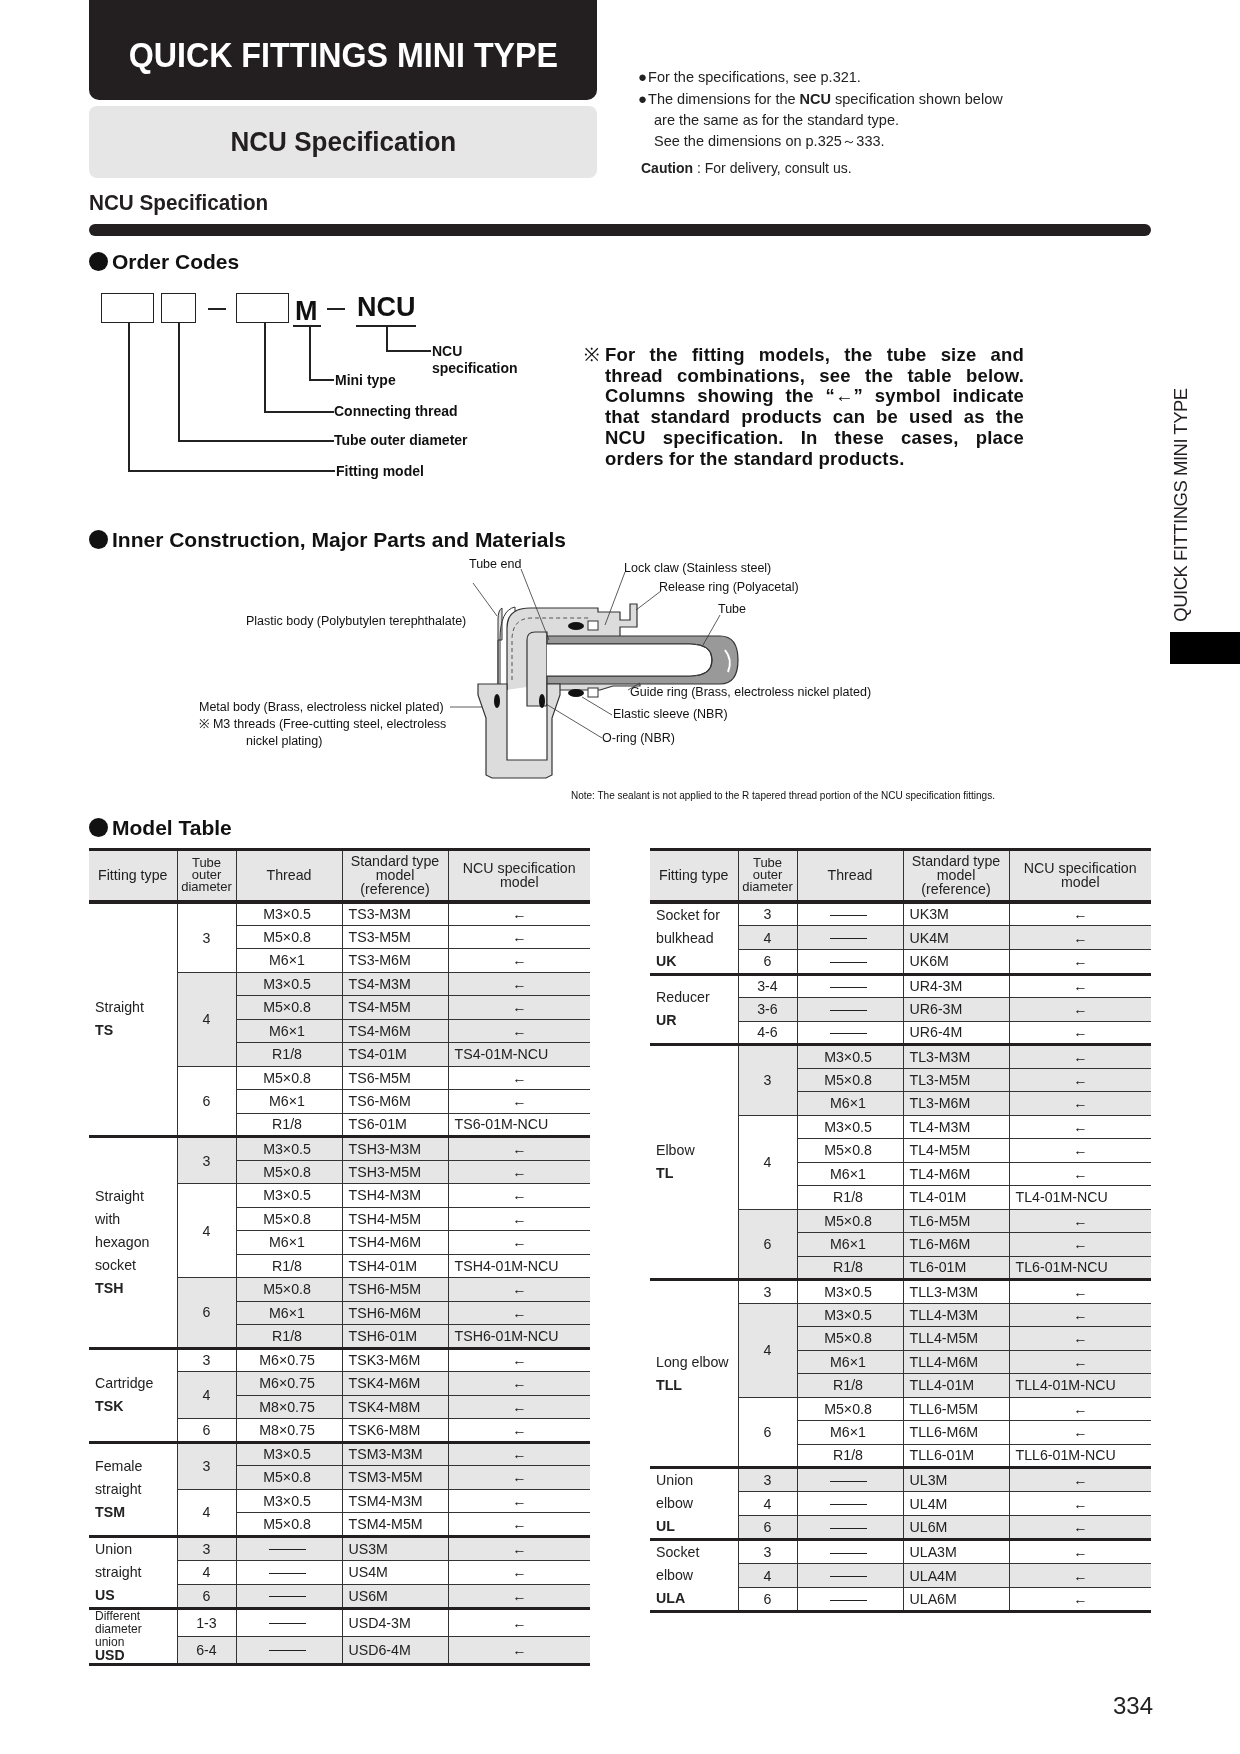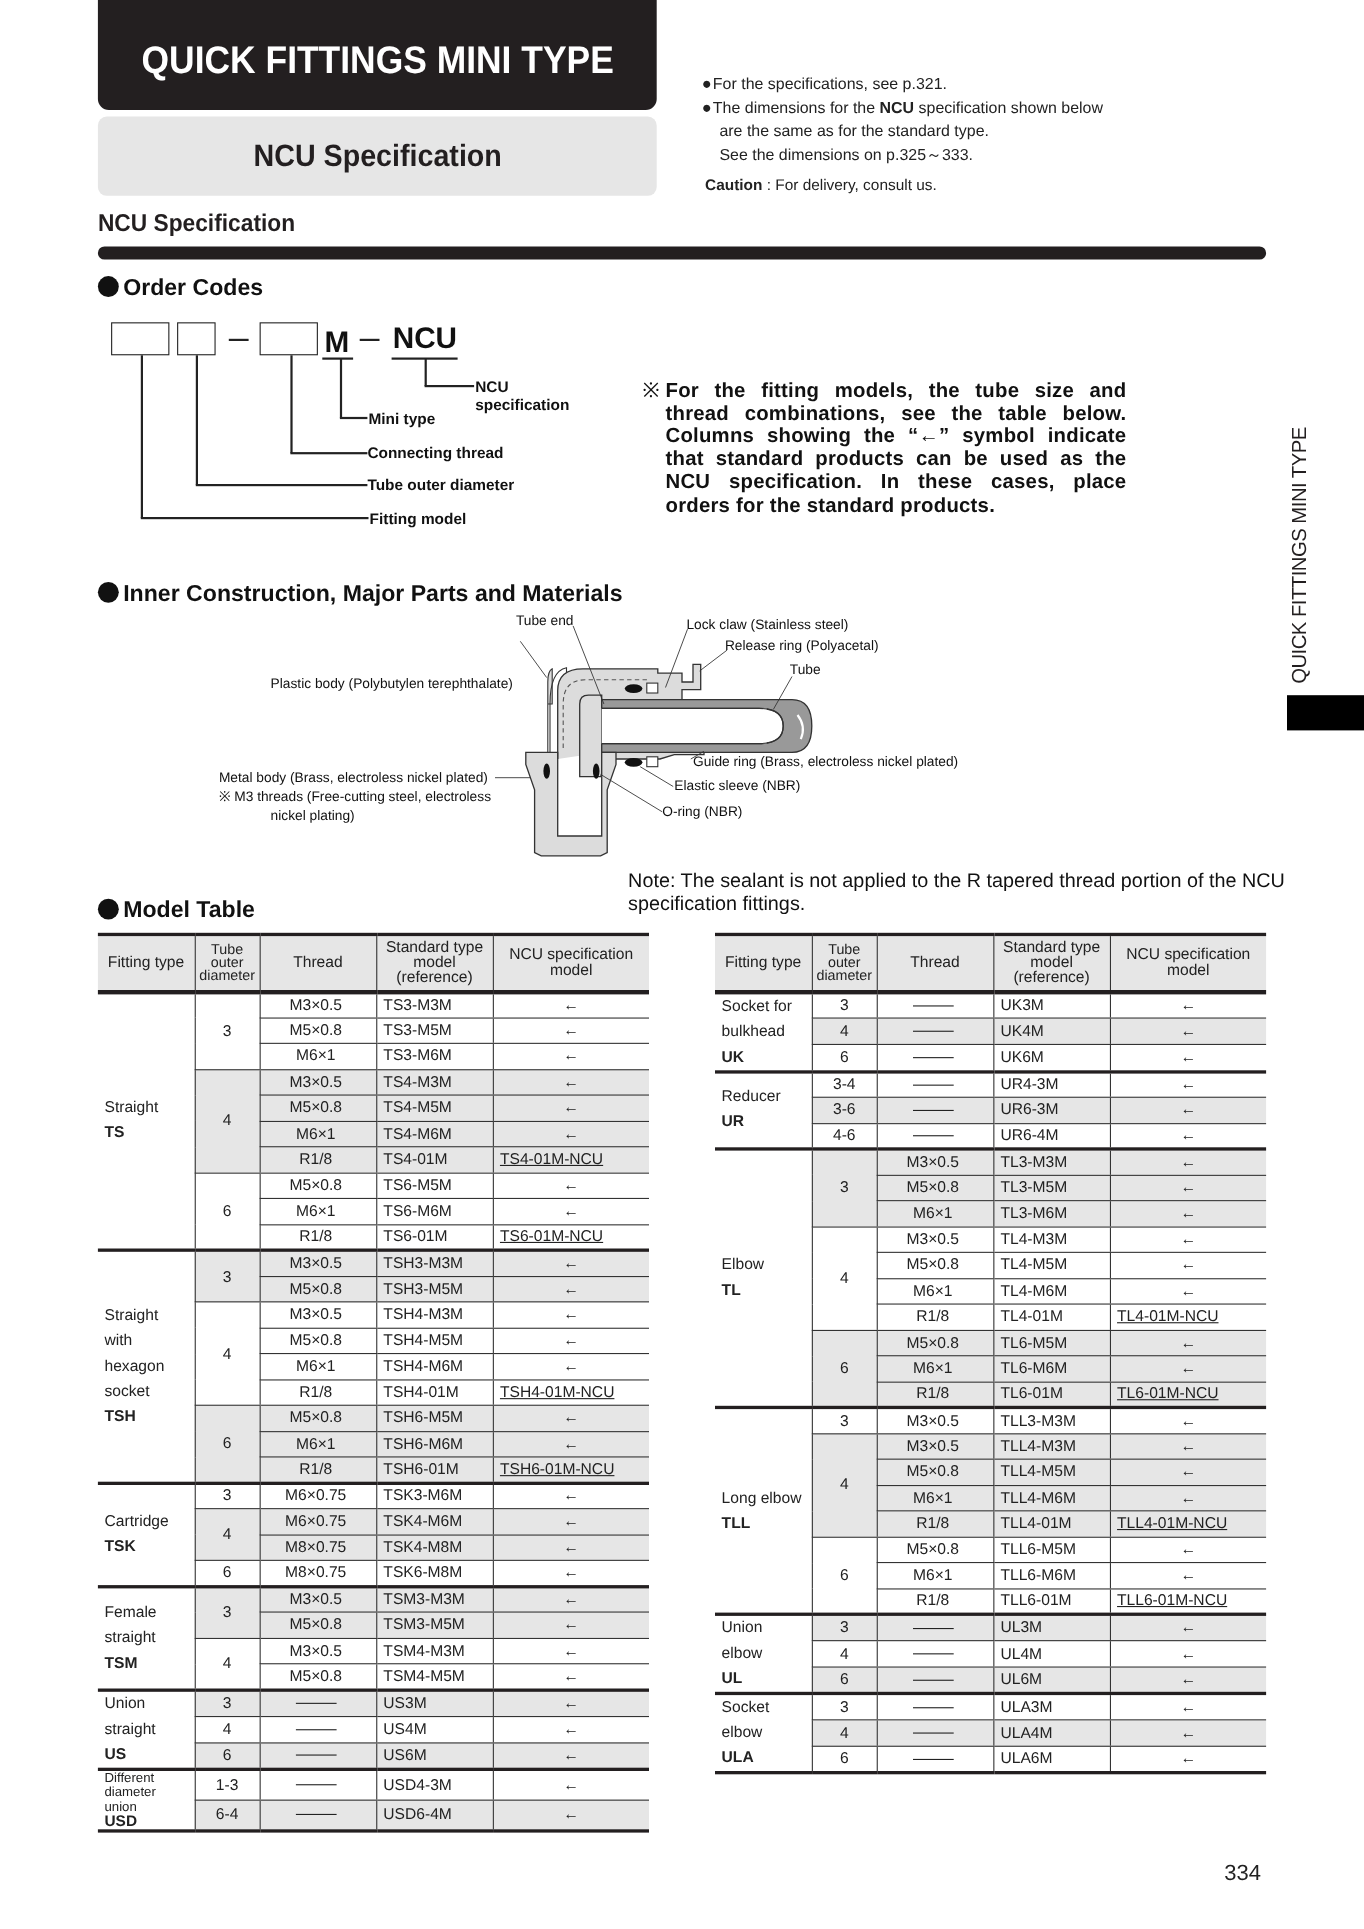--- a/index.html
+++ b/index.html
@@ -30,46 +30,46 @@
   .oc-line { position: absolute; background: #222; }
   .oc-label { position: absolute; font-size: 14px; font-weight: bold; color: #111; line-height: 17px; }
 
   .note-block { position: absolute; left: 584px; top: 345px; width: 440px; font-size: 18.5px; font-weight: bold; line-height: 20.7px; color: #111; text-align: justify; }
   .note-block .mark { position: absolute; left: 0; top: 0; font-weight: normal; }
   .note-block .txt { padding-left: 21px; display: block; letter-spacing: 0.2px; }
 
   
   .cd-label { position: absolute; font-size: 12.5px; color: #111; white-space: nowrap; line-height: 17px; }
   .diagram { position: absolute; left: 0; top: 0; width: 1240px; height: 800px; pointer-events: none; }
-  .bottom-note { position: absolute; left: 571px; top: 790px; font-size: 18px; color: #111; }
+  .bottom-note { position: absolute; left: 571px; top: 790px; font-size: 10px; color: #111; }
 
   
   table.mt { position: absolute; border-collapse: collapse; table-layout: fixed; font-size: 14.2px; color: #222; }
   table.mt th { background: #e6e6e6; font-weight: normal; line-height: 14px; border-top: 3px solid #231f20; border-bottom: 4px solid #231f20; border-left: 1px solid #333; height: 52px; padding: 0 2px; text-align: center; }
   table.mt th:first-child { border-left: none; }
   table.mt th.small { font-size: 13px; line-height: 12px; }
   table.mt td { height: 23.5px; border-left: 1px solid #333; border-bottom: 1px solid #333; padding: 0 4px; white-space: nowrap; }
   table.mt td.type { border-left: none; vertical-align: middle; line-height: 23px; font-size: 14.2px; padding-left: 6px; white-space: normal; }
   table.mt td.type b { font-weight: bold; }
   table.mt td.type.tight { line-height: 13px; font-size: 12px; }
   table.mt td.type.tight b { font-size: 14px; }
   table.mt td.c { text-align: center; }
   table.mt td.thread { text-align: center; padding-left: 0; }
   table.mt td.model { text-align: left; padding-left: 6px; }
   table.mt td.ncu { text-align: center; }
-  table.mt td.ncu.full { text-align: left; padding-left: 6px; text-decoration: underline; }
+  table.mt td.ncu.full { text-align: left; padding-left: 6px; }
   table.mt tr.grp-end td { border-bottom: 3px solid #231f20; }
   table.mt td.grp-end-cell { border-bottom: 3px solid #231f20; }
   table.mt .shade { background: #e6e6e6; }
   .dash-line { display: inline-block; width: 37px; height: 1px; background: #222; vertical-align: middle; }
 
   .side-tab-text { position: absolute; left: 1166px; top: 385px; width: 30px; height: 240px; }
   .side-tab-text span { position: absolute; left: 50%; top: 50%; transform: translate(-50%, -50%) rotate(-90deg); white-space: nowrap; font-size: 18.5px; color: #231f20; letter-spacing: -0.5px; }
   .side-tab-block { position: absolute; left: 1170px; top: 632px; width: 70px; height: 32px; background: #000; }
-  .page-num { position: absolute; left: 1113px; top: 1692px; font-size: 20px; color: #222; }
+  .page-num { position: absolute; left: 1113px; top: 1692px; font-size: 24px; color: #222; }
 </style>
 </head>
 <body>
 
 <div class="title-box">
   <span>QUICK FITTINGS MINI TYPE</span>
 </div>
 <div class="sub-box">
   <span>NCU Specification</span>
 </div>

